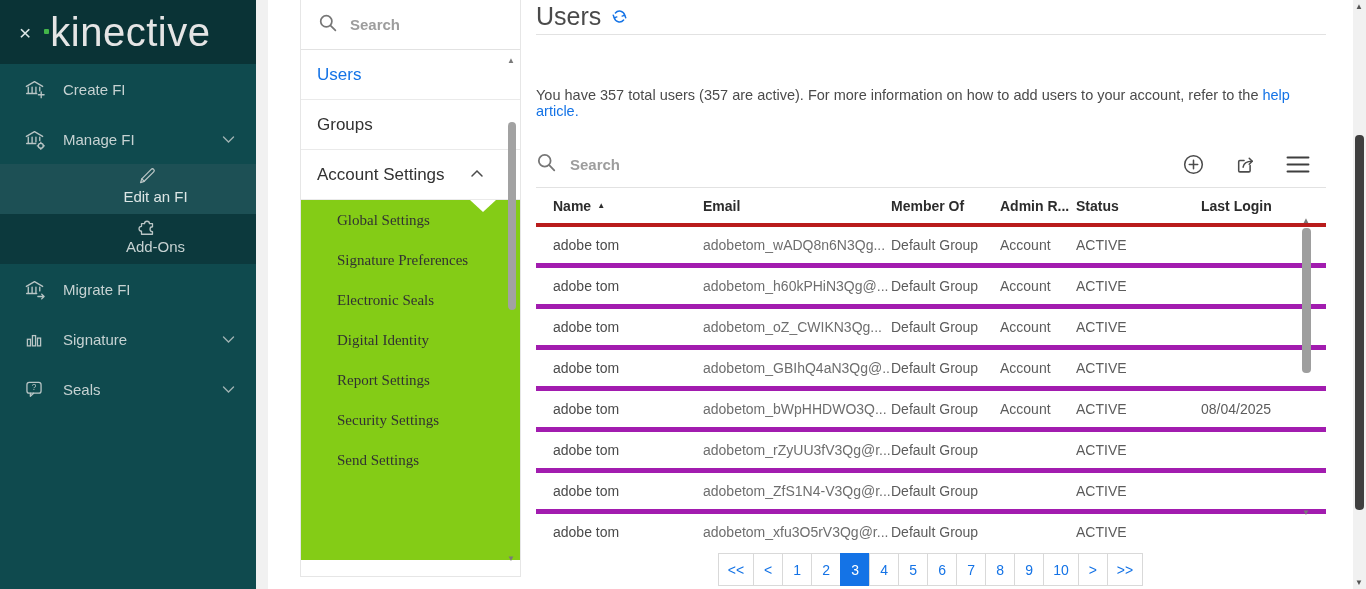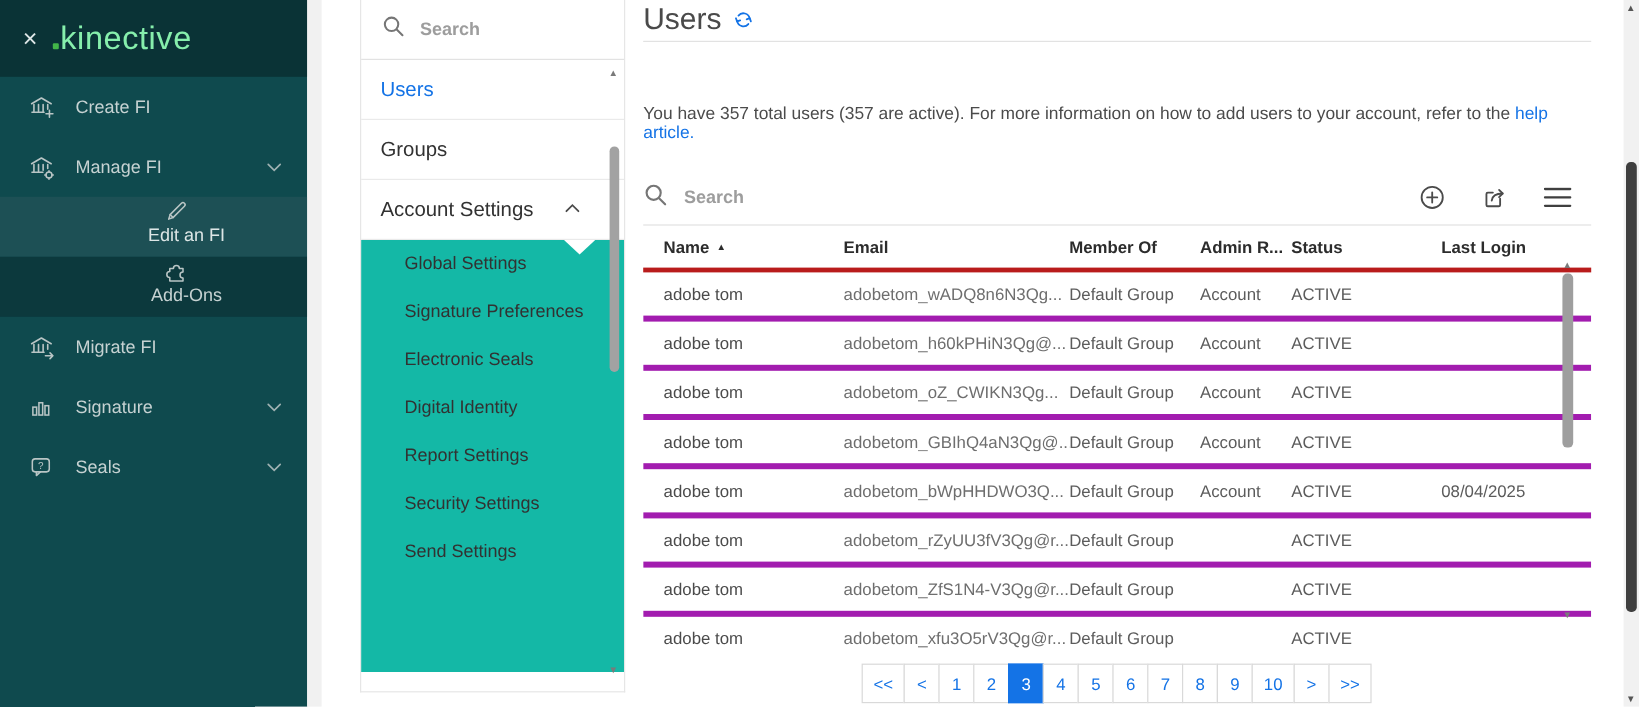--- a/index.html
+++ b/index.html
@@ -3,41 +3,41 @@
 <meta charset="utf-8">
 <style>
   * { margin:0; padding:0; box-sizing:border-box; }
   html,body { width:1366px; height:589px; }
   body { position:relative; background:#fff; font-family:"Liberation Sans",sans-serif; overflow:hidden; color:#4b4b4b; }
 
   
   .sidebar { position:absolute; left:0; top:0; width:256px; height:589px; background:#0f4a4e; }
   .logo-band { height:64px; background:#0a3336; display:flex; align-items:center; }
   .close-btn { color:#dfe8e8; font-size:21px; line-height:1; margin-left:19px; background:none; border:none; cursor:pointer; font-family:inherit; }
-  .logo { color:#86efac; font-size:27px; font-weight:400; letter-spacing:.5px; margin-left:13px; position:relative; padding-left:6px; }
+  .logo { color:#e5e5e5; font-size:40px; font-weight:400; letter-spacing:.5px; margin-left:13px; position:relative; padding-left:6px; }
   .logo-dot { position:absolute; left:0; top:19px; width:5px; height:5px; border-radius:1px; background:#43b649; }
   .side-item { height:50px; display:flex; align-items:center; padding-left:22px; color:#c6d2d2; font-size:15px; cursor:pointer; }
   .side-item.sub { background:#0c393d; padding-left:38px;flex-direction:column; }
   .side-item.sub.selected { background:#1d5055; color:#dde6e6; }
   .sicon { width:24px; height:24px; display:flex; align-items:center; justify-content:center; flex:none; }
   .slabel { margin-left:17px; }
   .schev { margin-left:auto; margin-right:21px; color:#9fb2b2; display:flex; }
 
   
   .mid-scroll { position:absolute; left:256px; top:0; width:12px; height:589px; background:#f1f1f1; }
 
   
   .nav-panel { position:absolute; left:300px; top:0; width:221px; height:577px; background:#fff; border:1px solid #e6e6e6; border-top:none; }
   .panel-search { height:50px; display:flex; align-items:center; padding-left:17px; border-bottom:1px solid #e2e2e2; }
   .panel-search input { border:none; outline:none; margin-left:12px; font-size:15px; font-weight:bold; color:#4b4b4b; width:130px; font-family:inherit; }
   .panel-search input::placeholder { color:#9d9d9d; font-weight:bold; }
   .panel-item { height:50px; display:flex; align-items:center; padding-left:16px; font-size:17px; color:#323232; border-bottom:1px solid #eaeaea; cursor:pointer; position:relative; }
   .panel-item.selected { color:#1473e6; }
   .pchev { position:absolute; right:36px; top:19px; color:#4b4b4b; display:flex; }
-  .panel-sub { background:#14b8a6; position:relative; height:360px; }
+  .panel-sub { background:#84cc16; position:relative; height:360px;font-family:Liberation Serif, serif; }
   .sub-notch { position:absolute; top:0; right:24px; width:0; height:0; border-left:13px solid transparent; border-right:13px solid transparent; border-top:12px solid #ffffff; }
   .panel-sub-item { height:40px; line-height:40px; padding-left:36px; font-size:15px; color:#323232; cursor:pointer; }
   .pscroll-up { position:absolute; top:56px; right:5px; font-size:8px; color:#7a7a7a; cursor:pointer; }
   .pscroll-down { position:absolute; top:554px; right:5px; font-size:8px; color:#7a7a7a; cursor:pointer; }
   .pscroll-thumb { position:absolute; top:122px; right:4px; width:8px; height:188px; background:#a2a2a2; border-radius:4px; cursor:grab; }
 
   
   .content { position:absolute; left:536px; top:0; width:790px; }
   .title-row { display:flex; align-items:center; gap:10px; padding-top:1px; }
   .page-title { font-size:25px; font-weight:400; color:#4a4a4a; line-height:31px; }

